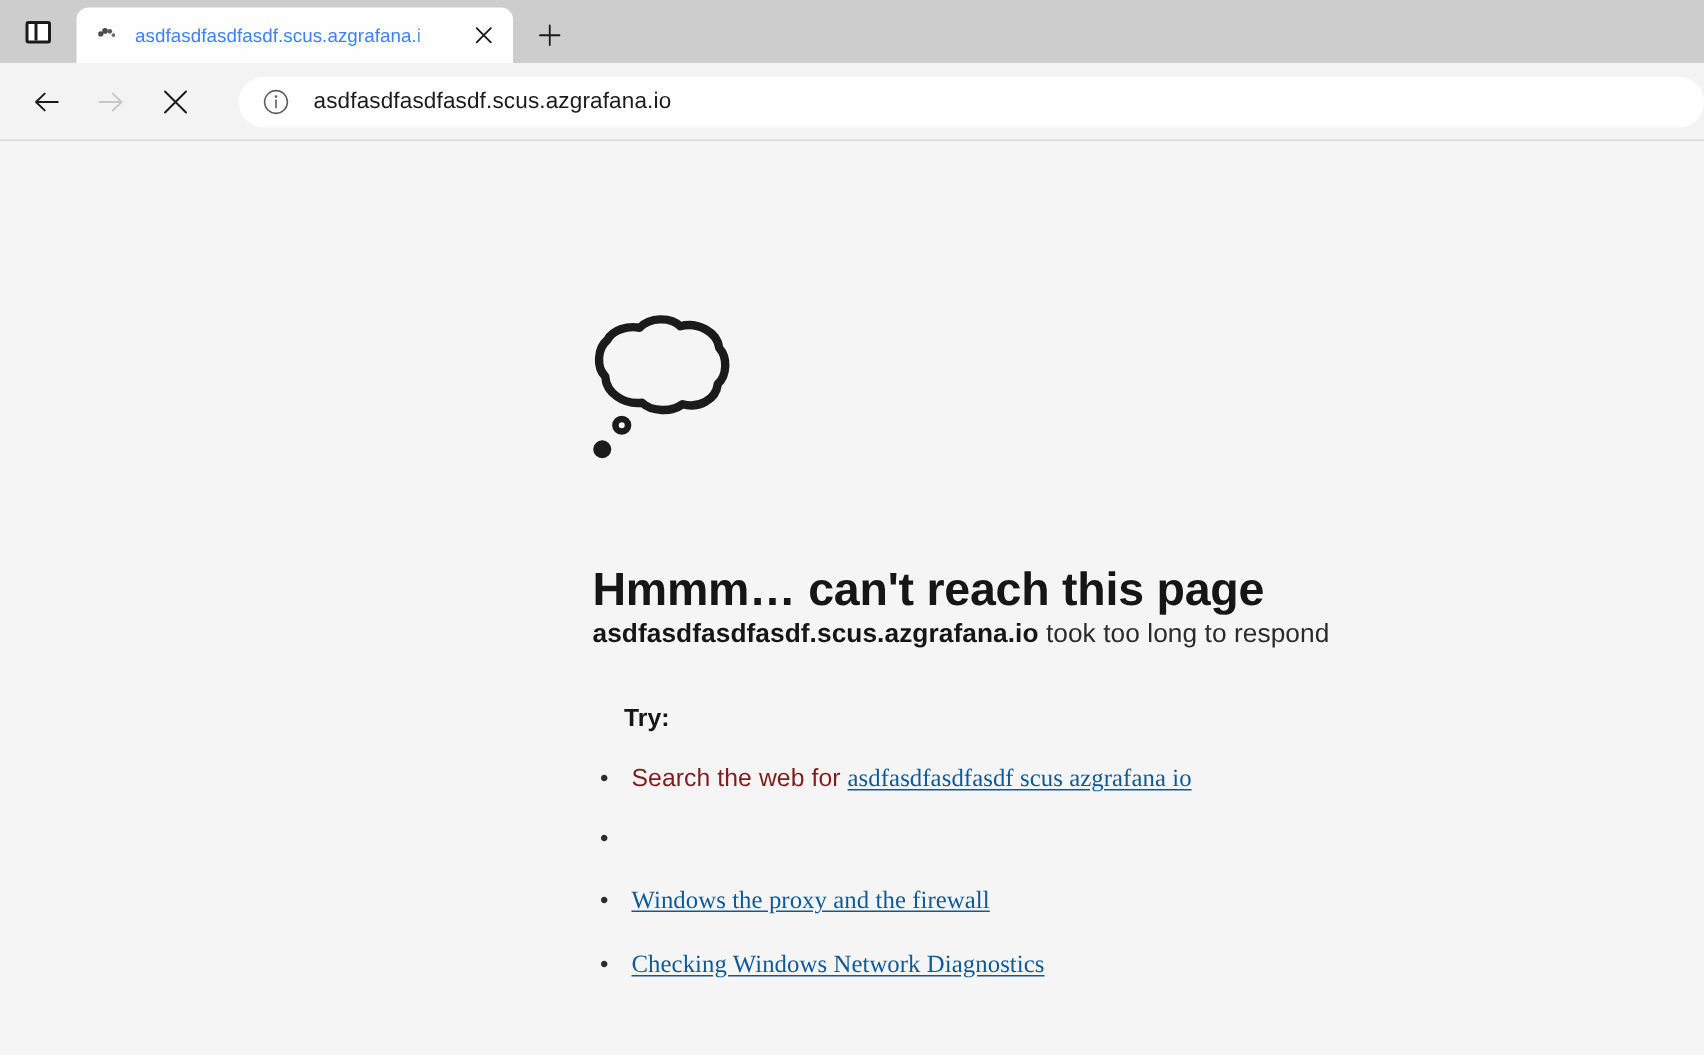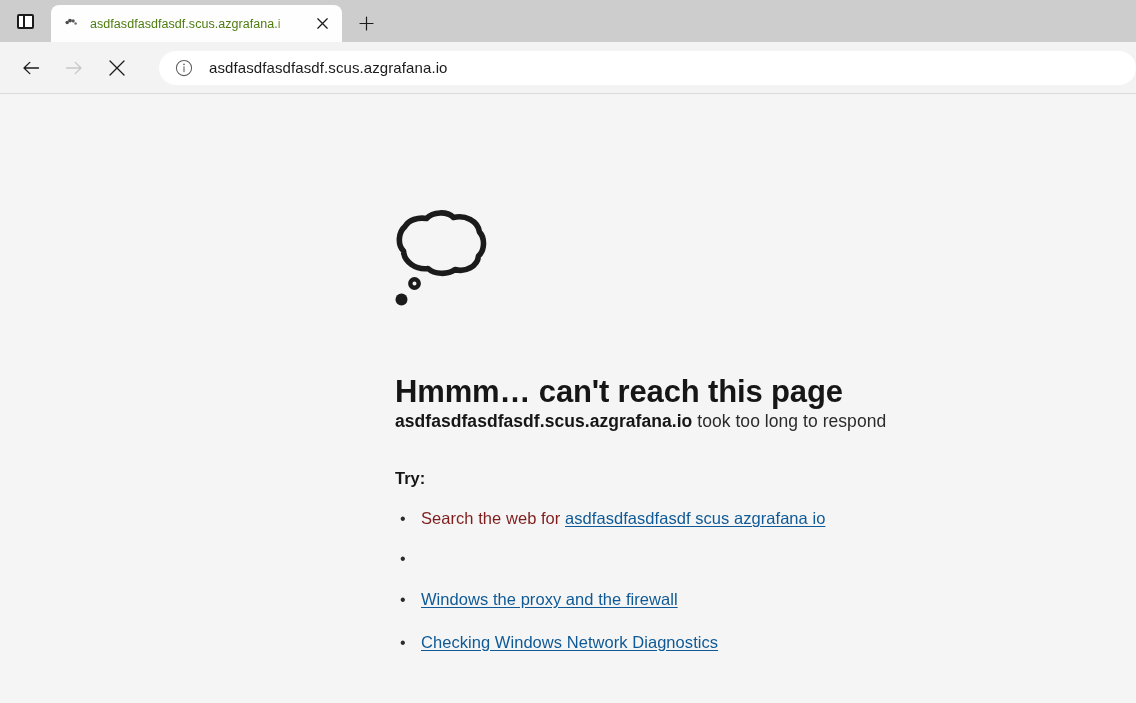--- a/index.html
+++ b/index.html
@@ -81,21 +81,21 @@
     height: 18px;
     flex: 0 0 18px;
     position: relative;
     margin-right: 9px;
   }
   .tab-favicon svg { display: block; }
 
   .tab-title {
     flex: 1 1 auto;
     font-size: 12.5px;
-    color: #4d7c0f;
+    color: #3b82f6;
     white-space: nowrap;
     overflow: hidden;
     letter-spacing: 0.05px;
     -webkit-mask-image: linear-gradient(to right, #000 84%, transparent 99%);
     mask-image: linear-gradient(to right, #000 84%, transparent 99%);
   }
 
   .tab-close {
     width: 24px;
     height: 24px;
@@ -206,20 +206,21 @@
     margin-bottom: 36px;
     letter-spacing: 0.05px;
   }
   .err-sub .host { font-weight: bold; color: #161616; }
 
   .try-label {
     font-size: 16.5px;
     font-weight: bold;
     color: #161616;
     margin-bottom: 20px;
+    margin-left: 21px;
   }
 
   .try-list { list-style: none; }
 
   .try-list li {
     display: flex;
     align-items: baseline;
     font-size: 16.5px;
     color: #2b2b2b;
     margin-bottom: 22px;
@@ -233,20 +234,21 @@
     color: #2b2b2b;
     line-height: 1;
     padding-left: 5px;
   }
 
   .try-link {
     color: #0f5a96;
     text-decoration: underline;
     text-underline-offset: 2px;
     cursor: pointer;
+    font-family: Liberation Serif, serif;
   }
 
   .plain { color: #7f1d1d; }
 </style>
 </head>
 <body>
 
 <div class="browser">
 
   <div class="tabstrip">

